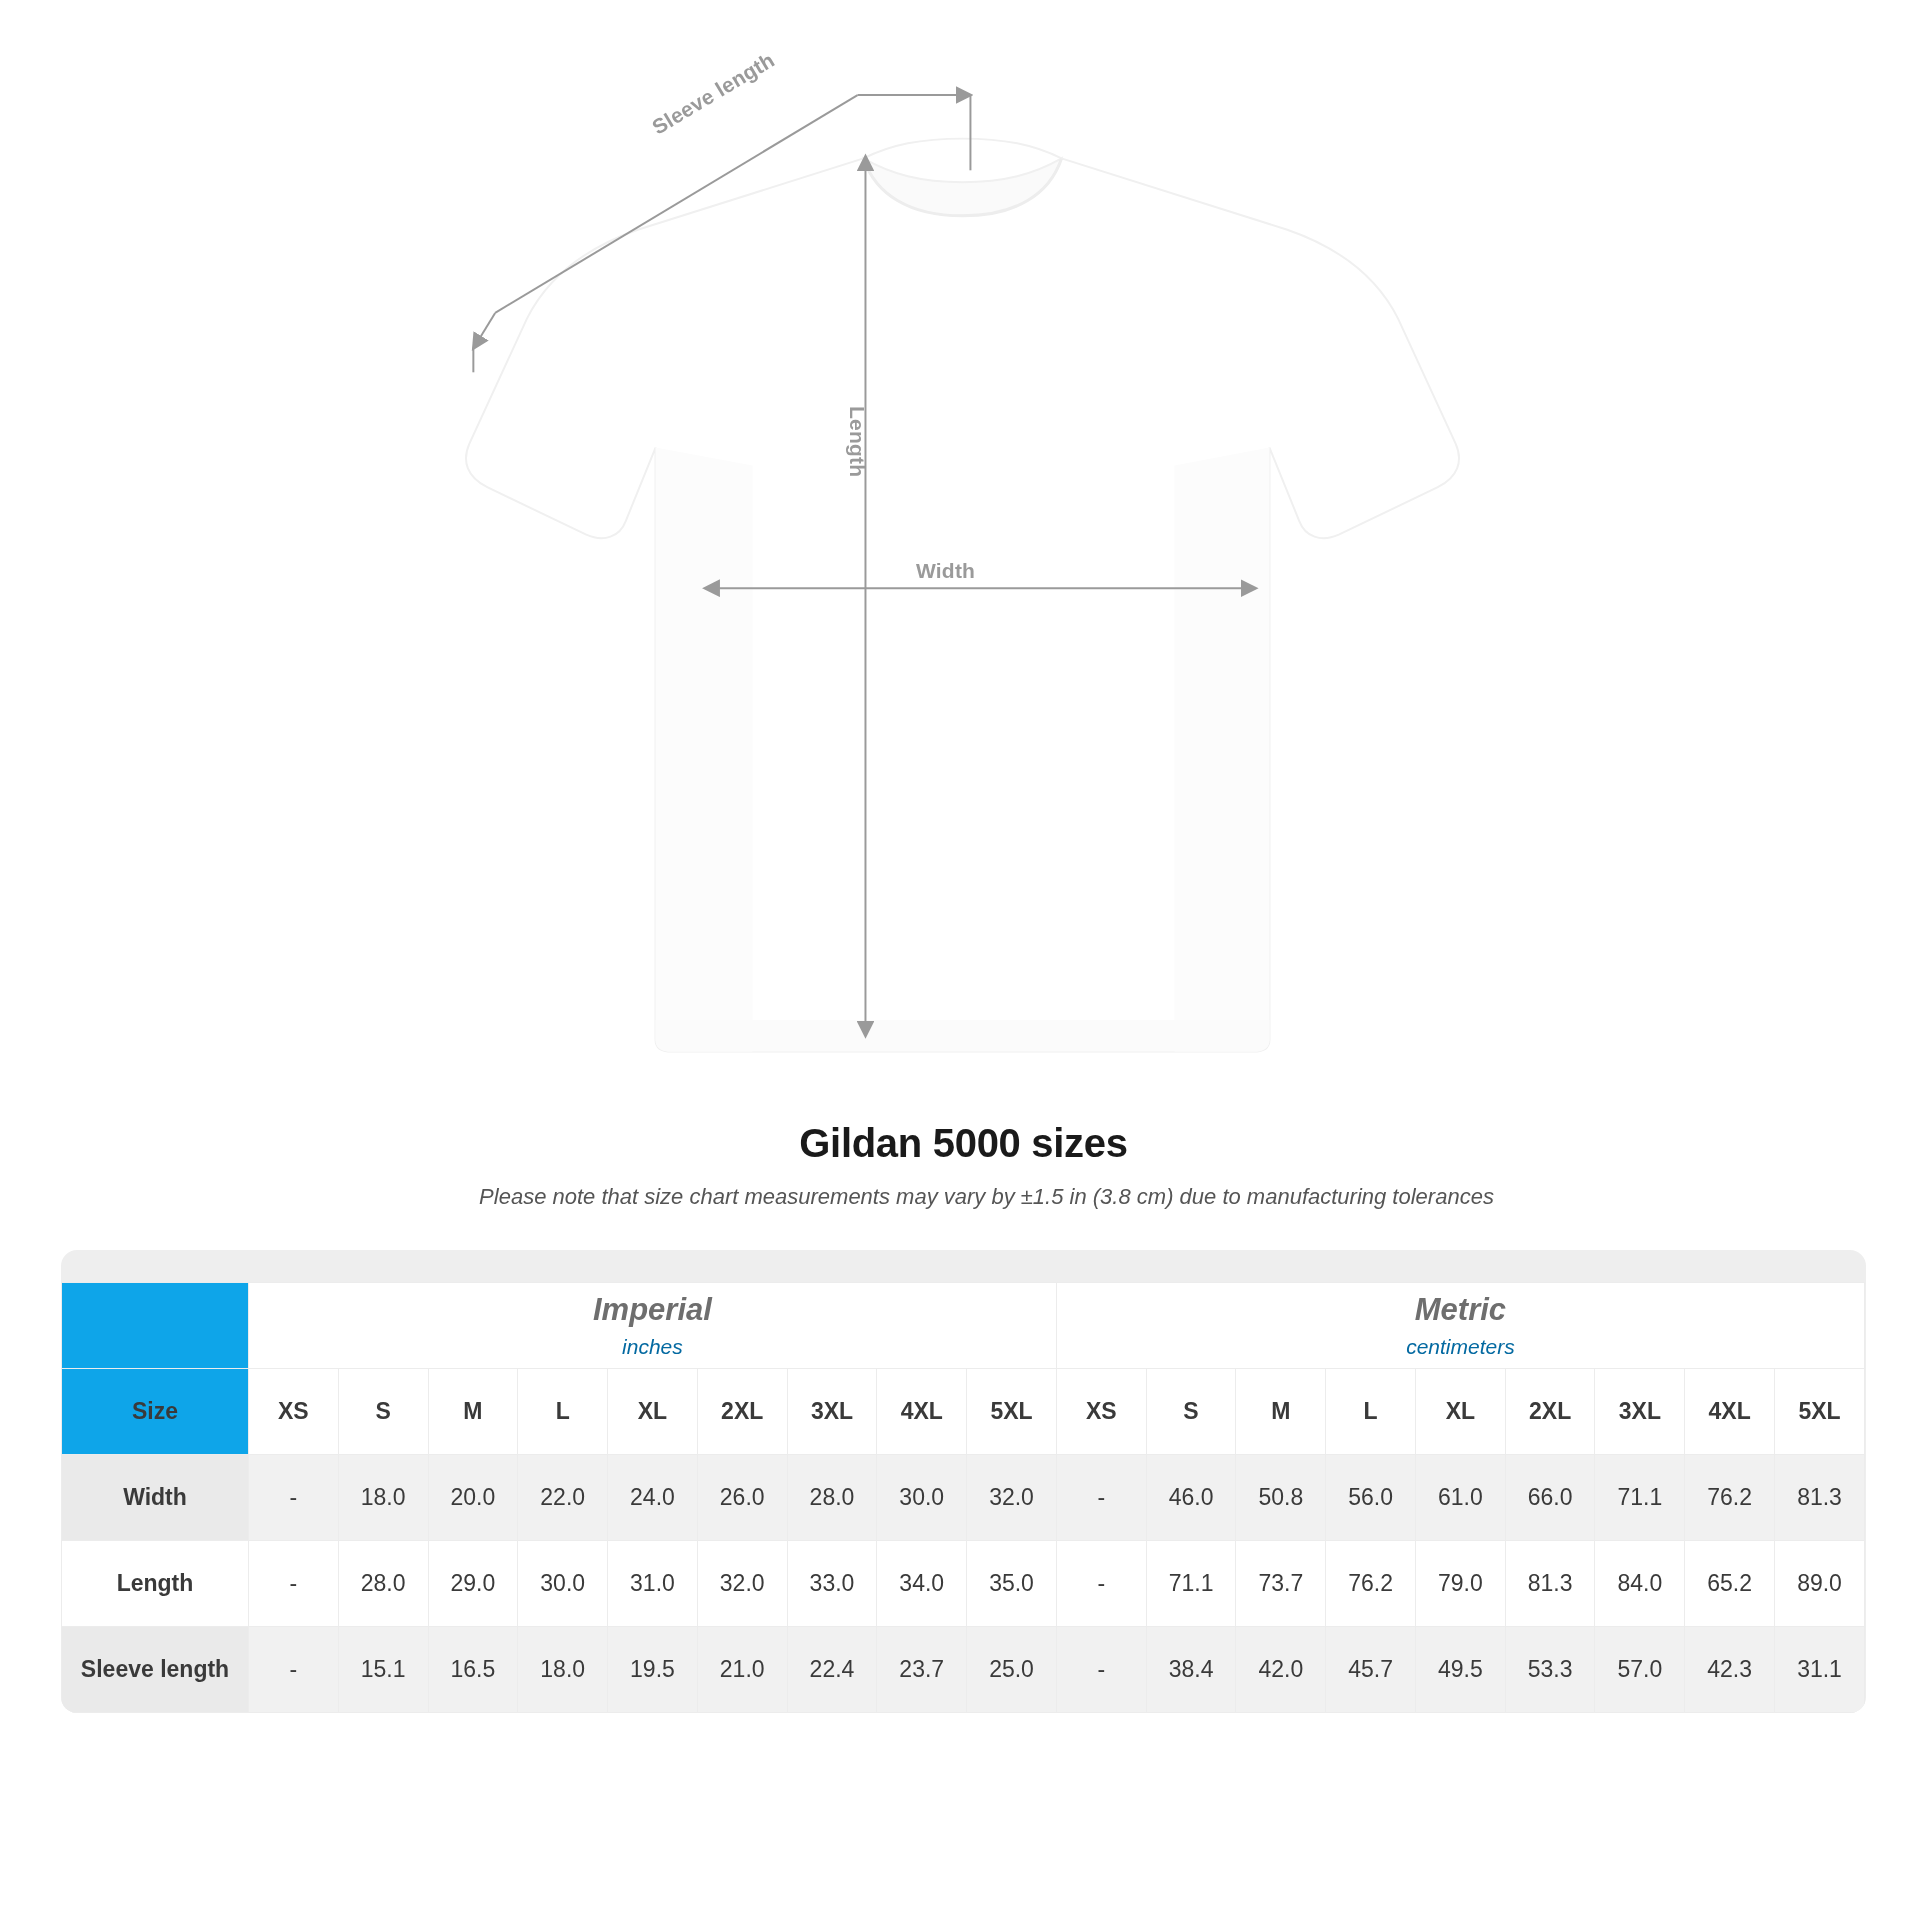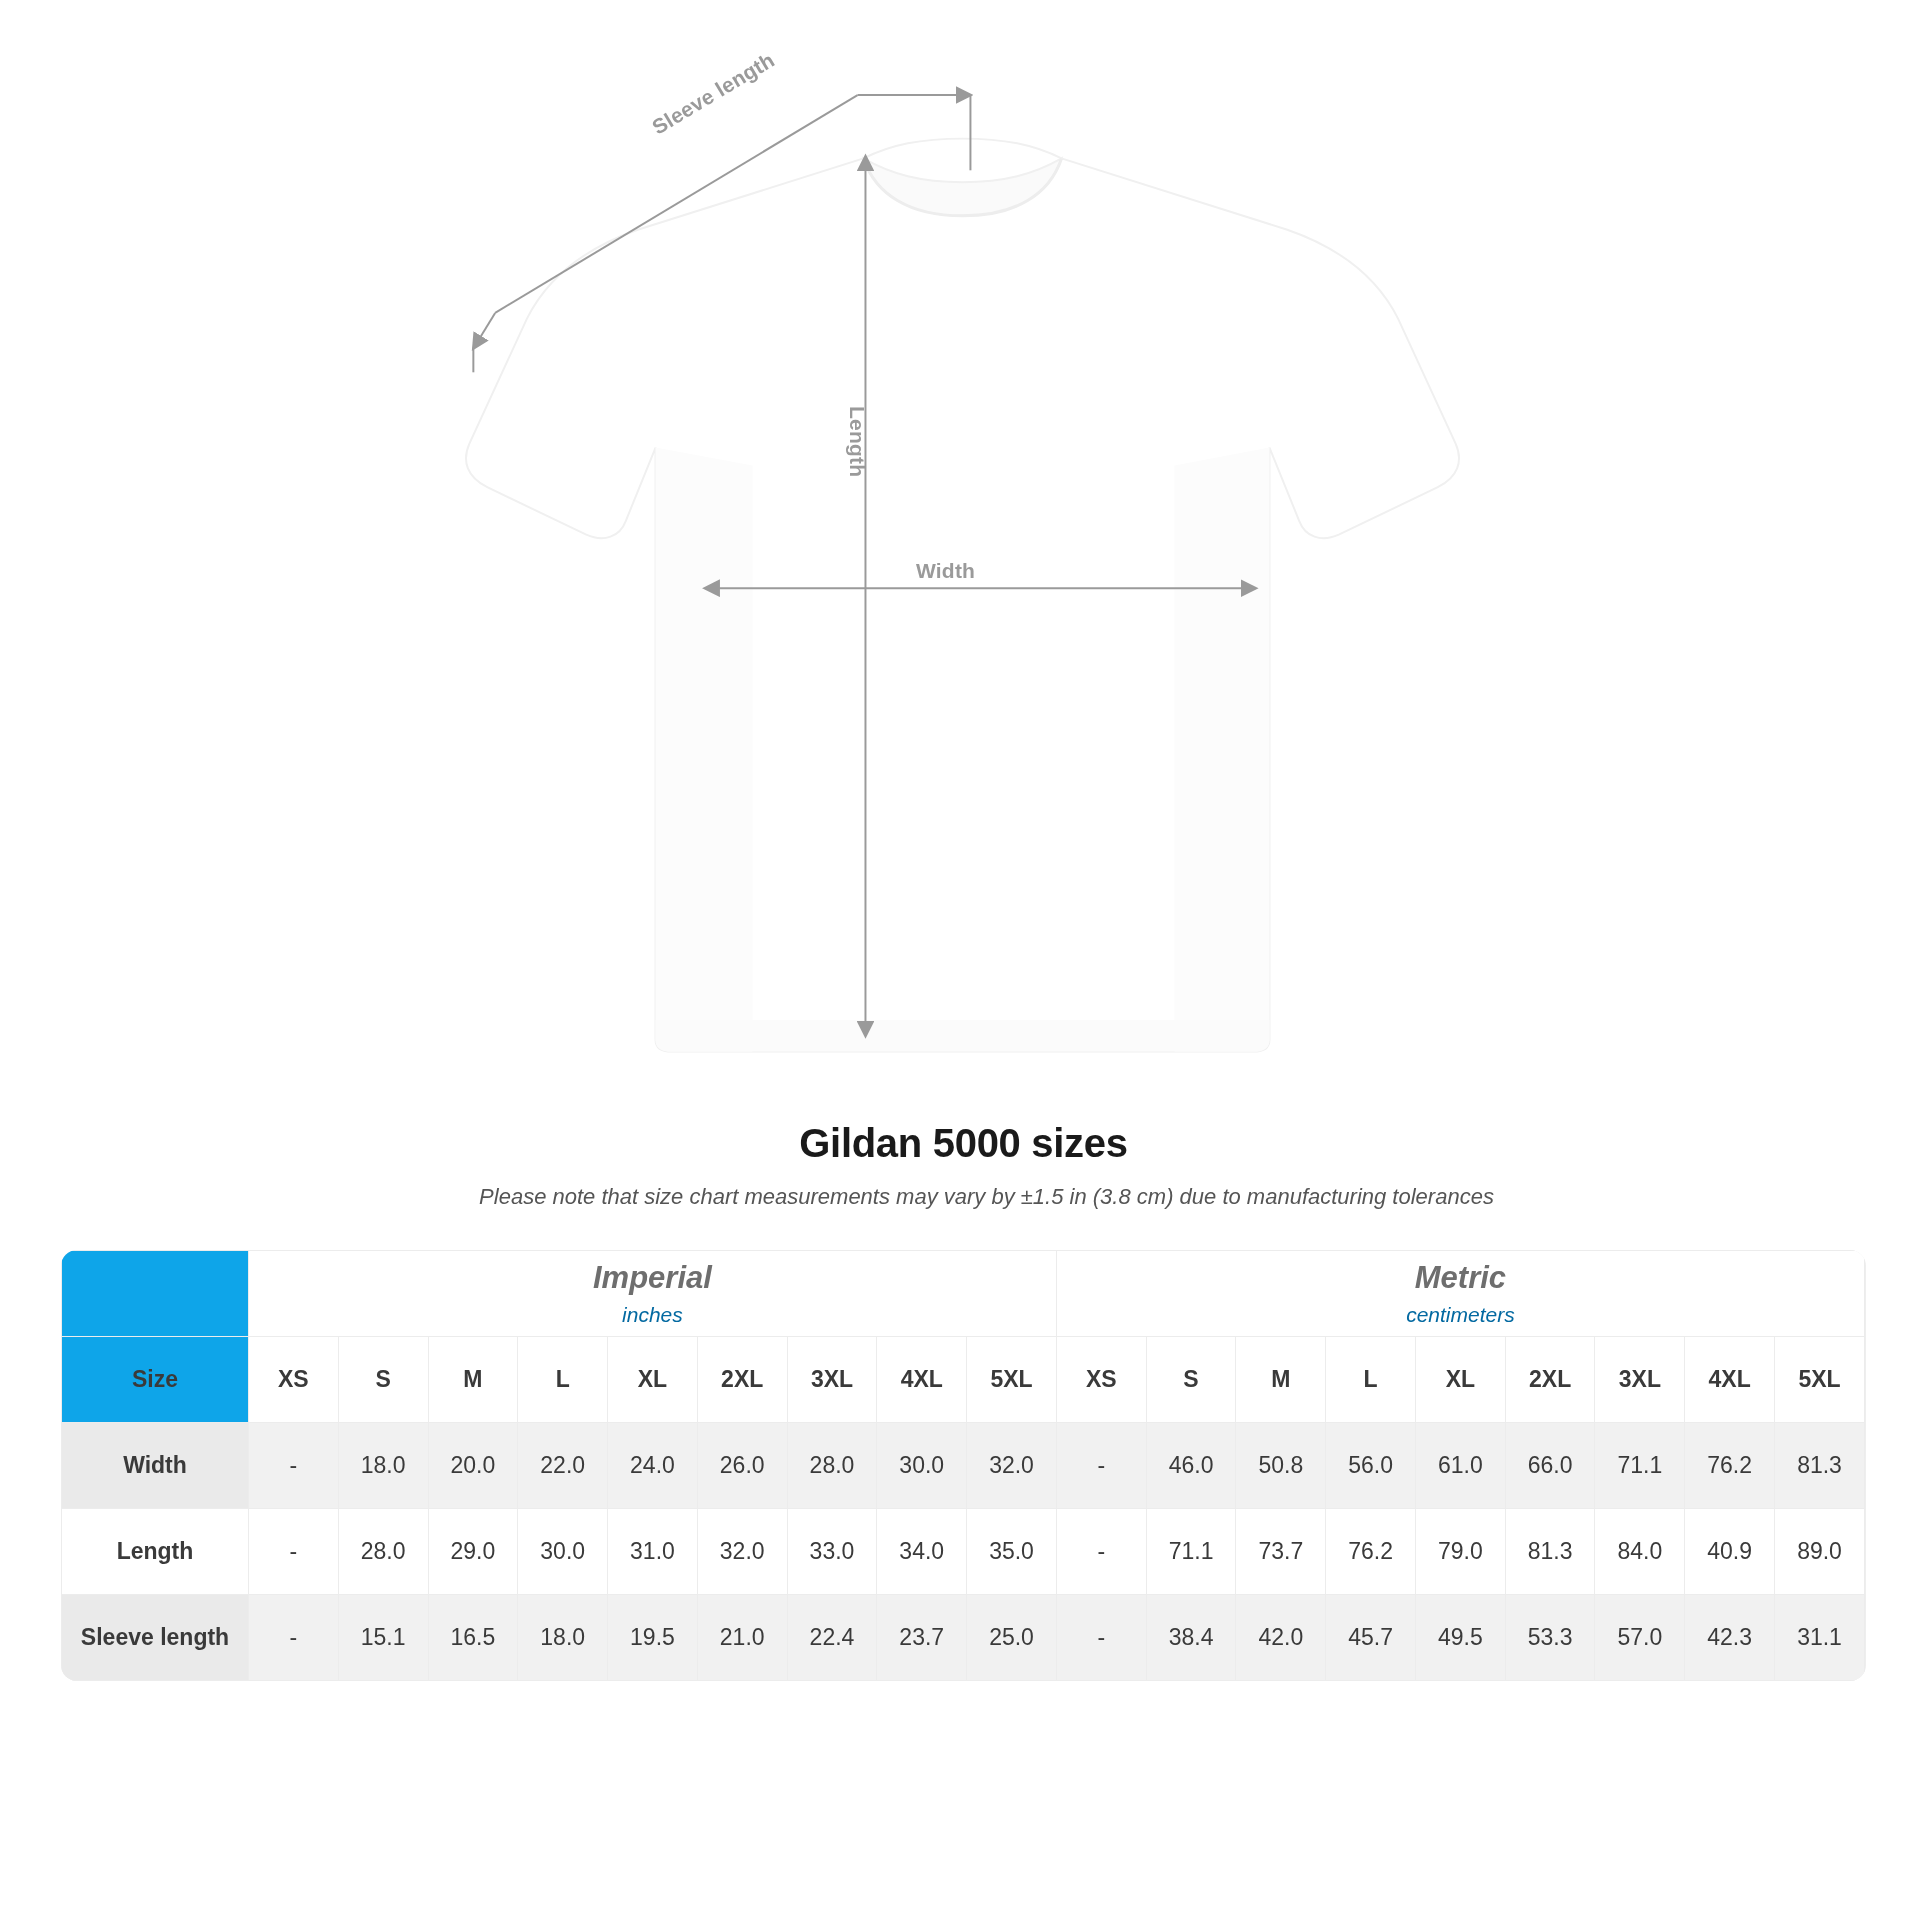--- a/index.html
+++ b/index.html
@@ -80,20 +80,21 @@
   .table-wrap {
     margin: 40px 61px 0 61px;
     border-radius: 16px;
     overflow: hidden;
     background: #eeeeee;
   }
   table.size-table {
     border-collapse: collapse;
     width: 1804px;
     table-layout: fixed;
+    margin-top: 32px;
   }
   table.size-table td,
   table.size-table th {
     text-align: center;
     vertical-align: middle;
     font-size: 23px;
     color: #3a3a3a;
     background: #ffffff;
     border: 1px solid #ececec;
     padding: 0;
@@ -293,21 +294,21 @@
           <td>33.0</td>
           <td>34.0</td>
           <td>35.0</td>
           <td>-</td>
           <td>71.1</td>
           <td>73.7</td>
           <td>76.2</td>
           <td>79.0</td>
           <td>81.3</td>
           <td>84.0</td>
-          <td>40.9</td>
+          <td>65.2</td>
           <td>89.0</td>
         </tr>
 
         <tr class="shaded">
           <td class="row-label first-col">Sleeve length</td>
           <td>-</td>
           <td>15.1</td>
           <td>16.5</td>
           <td>18.0</td>
           <td>19.5</td>

